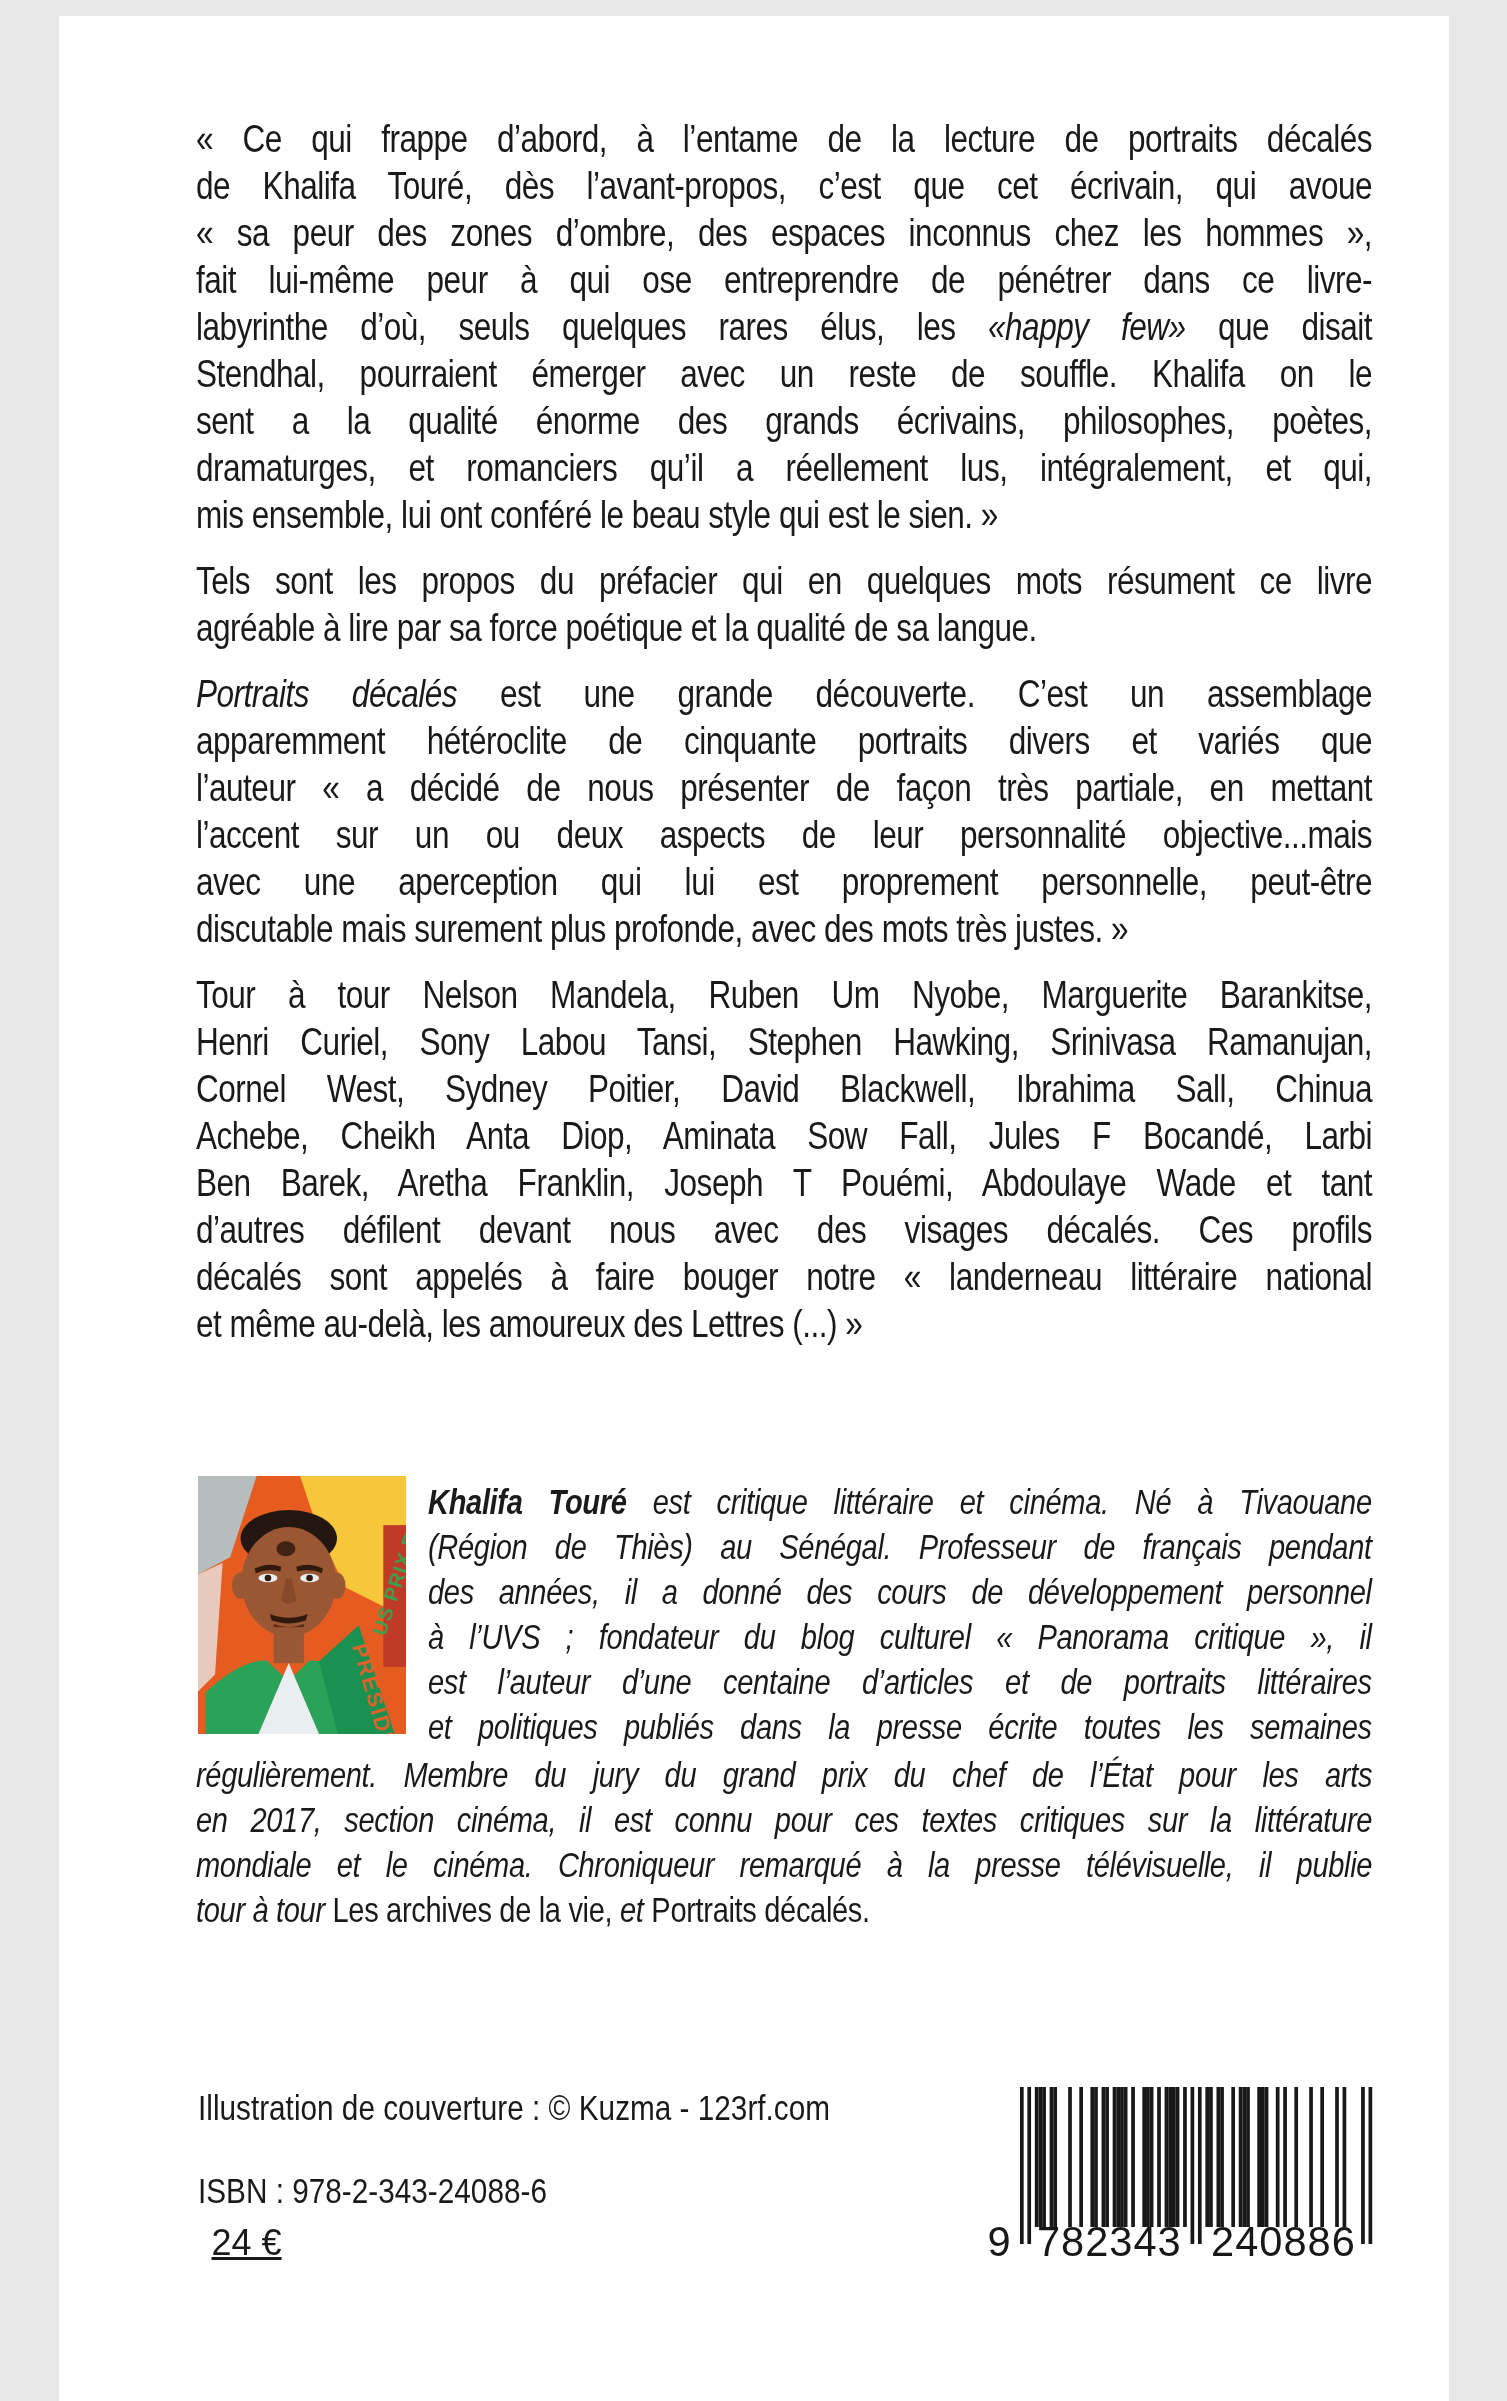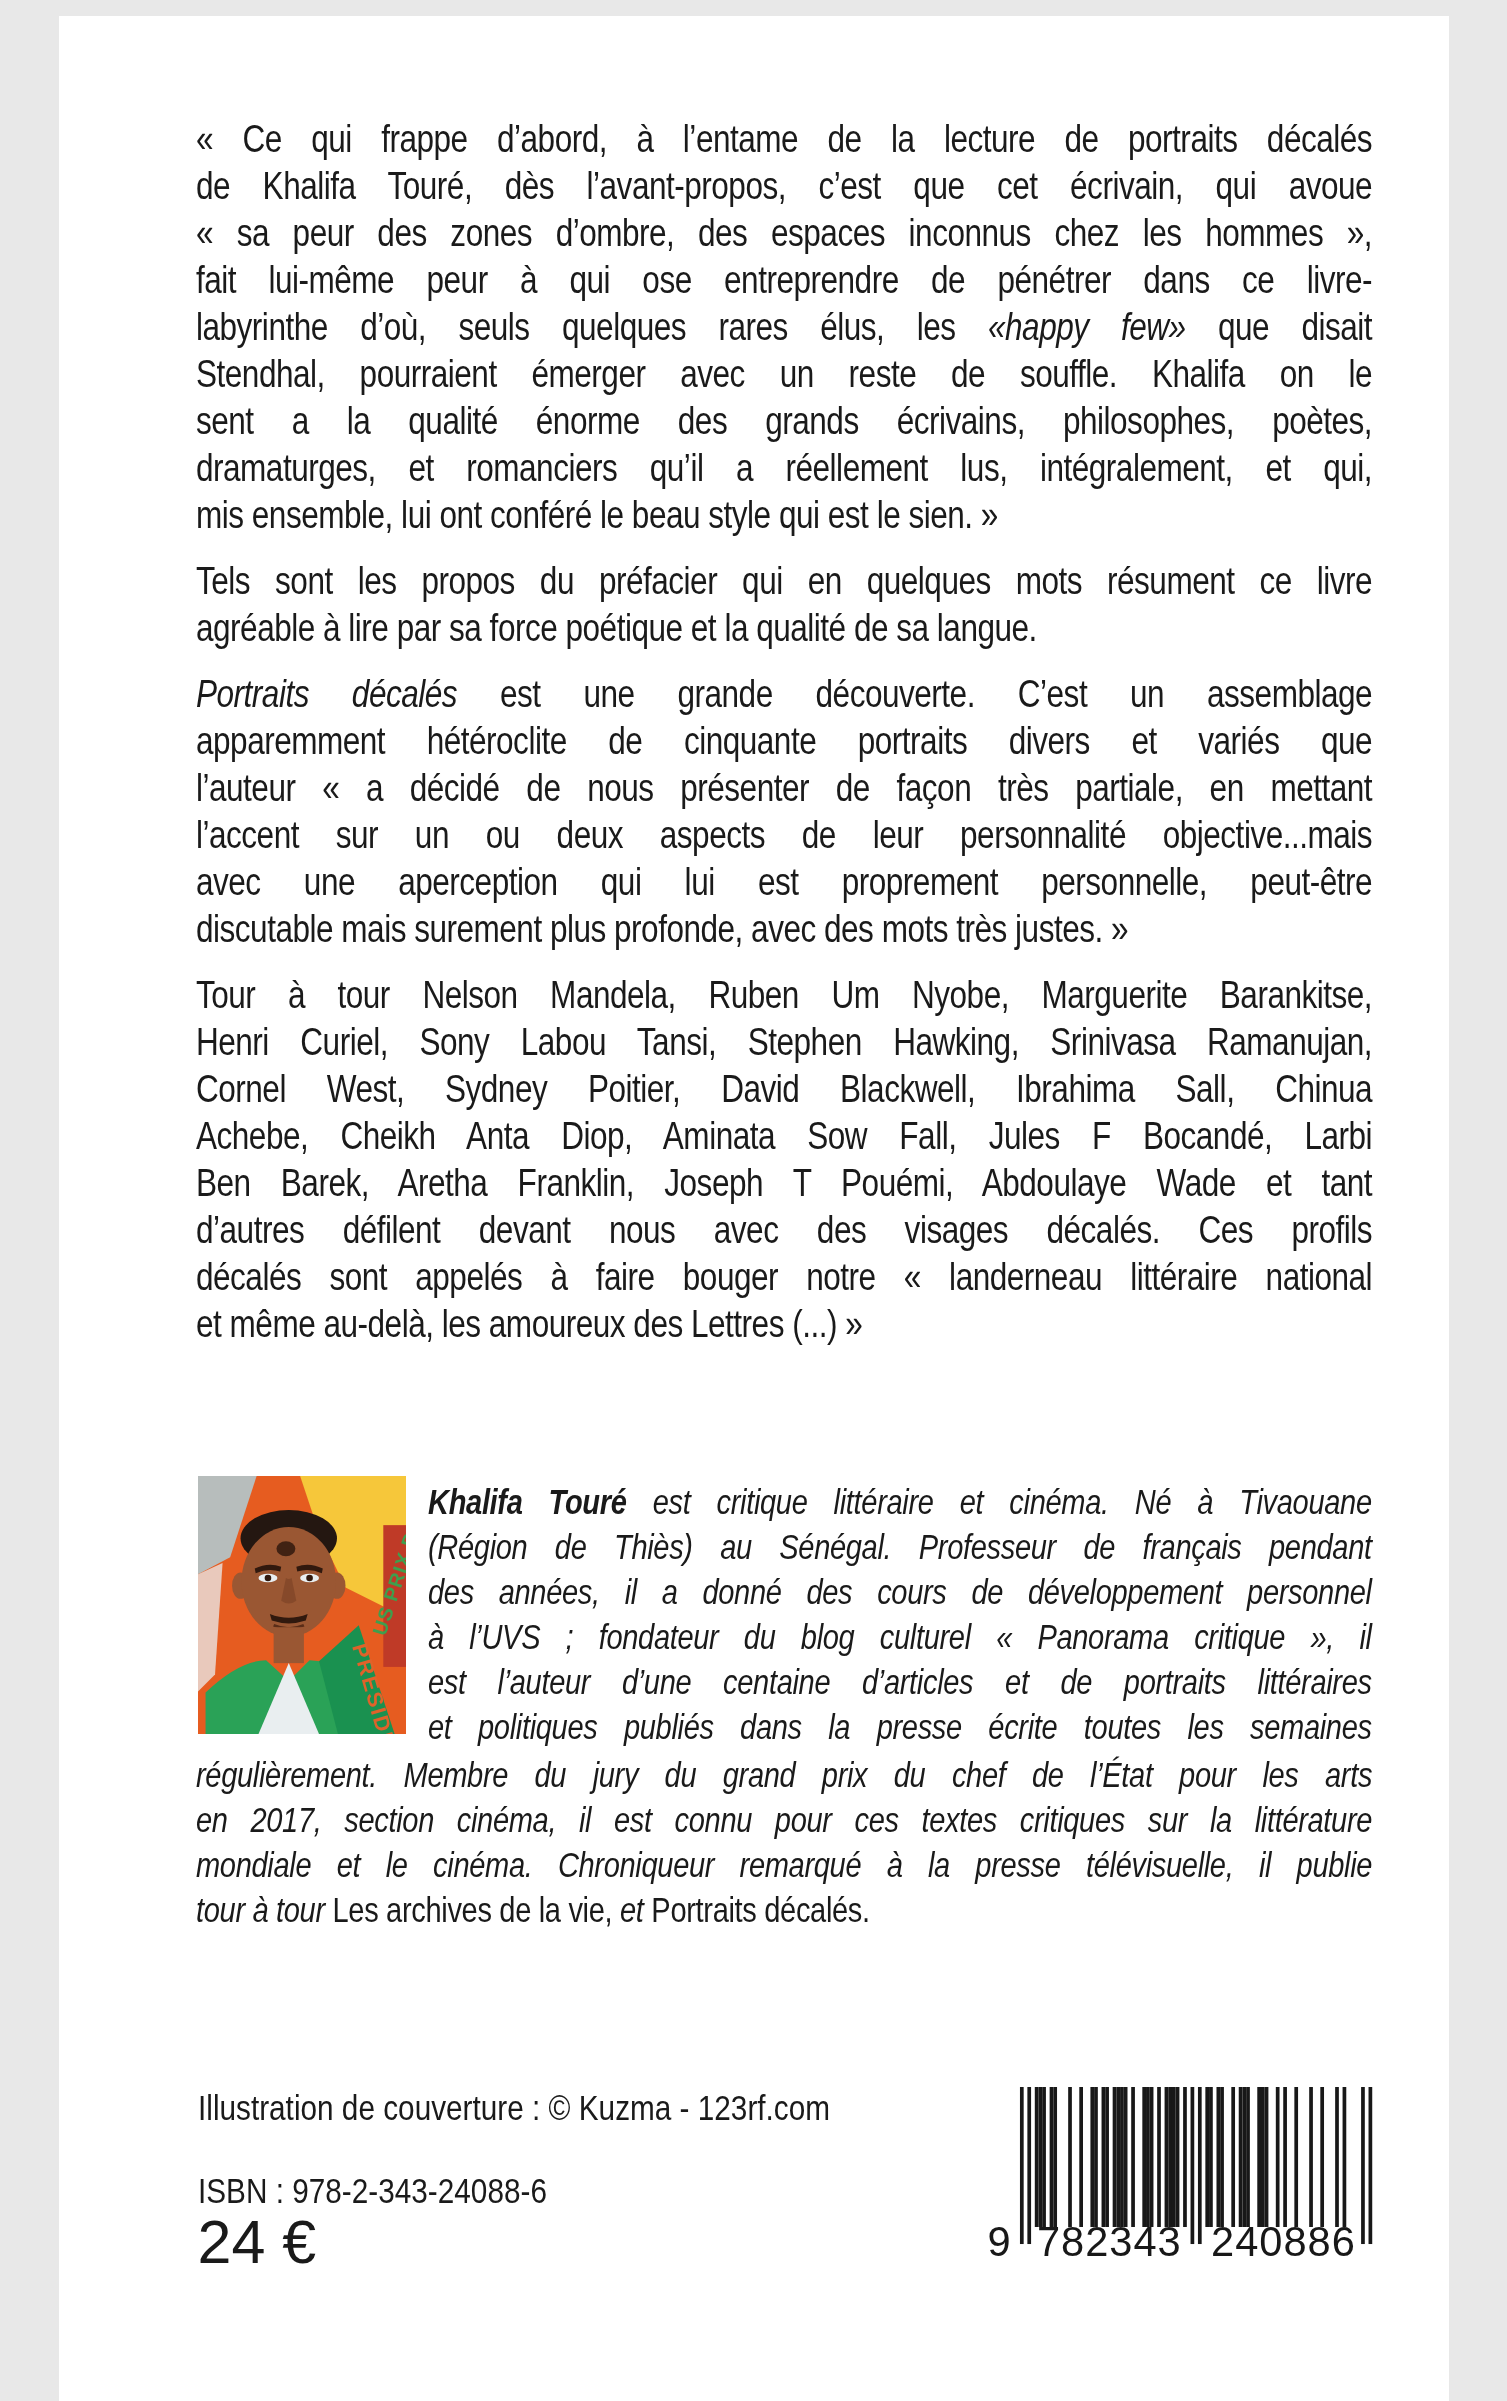--- a/index.html
+++ b/index.html
@@ -13,21 +13,21 @@
   .para + .para{margin-top:19px;}
   .line{text-align:justify;text-align-last:justify;}
   .line.last{text-align-last:left;}
   .bioA{left:369px;top:1463px;width:1137px;font-size:35px;line-height:45px;font-style:italic;letter-spacing:-0.4px;}
   .bioB{left:137px;top:1736px;width:1417px;font-size:35px;line-height:45px;font-style:italic;letter-spacing:-0.4px;}
   .photo{position:absolute;left:139px;top:1460px;width:208px;height:258px;overflow:hidden;}
   .credit,.isbn{position:absolute;left:139px;font-size:35px;line-height:44px;
     transform:scaleX(.85);transform-origin:0 0;white-space:nowrap;}
   .credit{top:2070px;}
   .isbn{top:2153px;}
-  .price{position:absolute;left:139px;top:2199px;font-size:61px;line-height:55px;white-space:nowrap;}
+  .price{position:absolute;left:153px;top:2199px;font-size:36px;line-height:55px;white-space:nowrap;text-decoration:underline;}
   .barcode{position:absolute;left:923px;top:2071px;width:407px;height:175px;}
   .barcode text{font-family:"Liberation Sans",sans-serif;font-size:44px;fill:#181818;}
   
   .ph-orange{fill:var(--photo_orange);}
   .ph-gray{fill:var(--photo_gray);}
   .ph-yellow{fill:var(--photo_yellow);}
   .ph-red{fill:var(--photo_red);}
   .ph-green{fill:var(--photo_green);}
   .ph-sash{fill:var(--photo_sash);}
   .ph-skin{fill:var(--photo_skin);}

